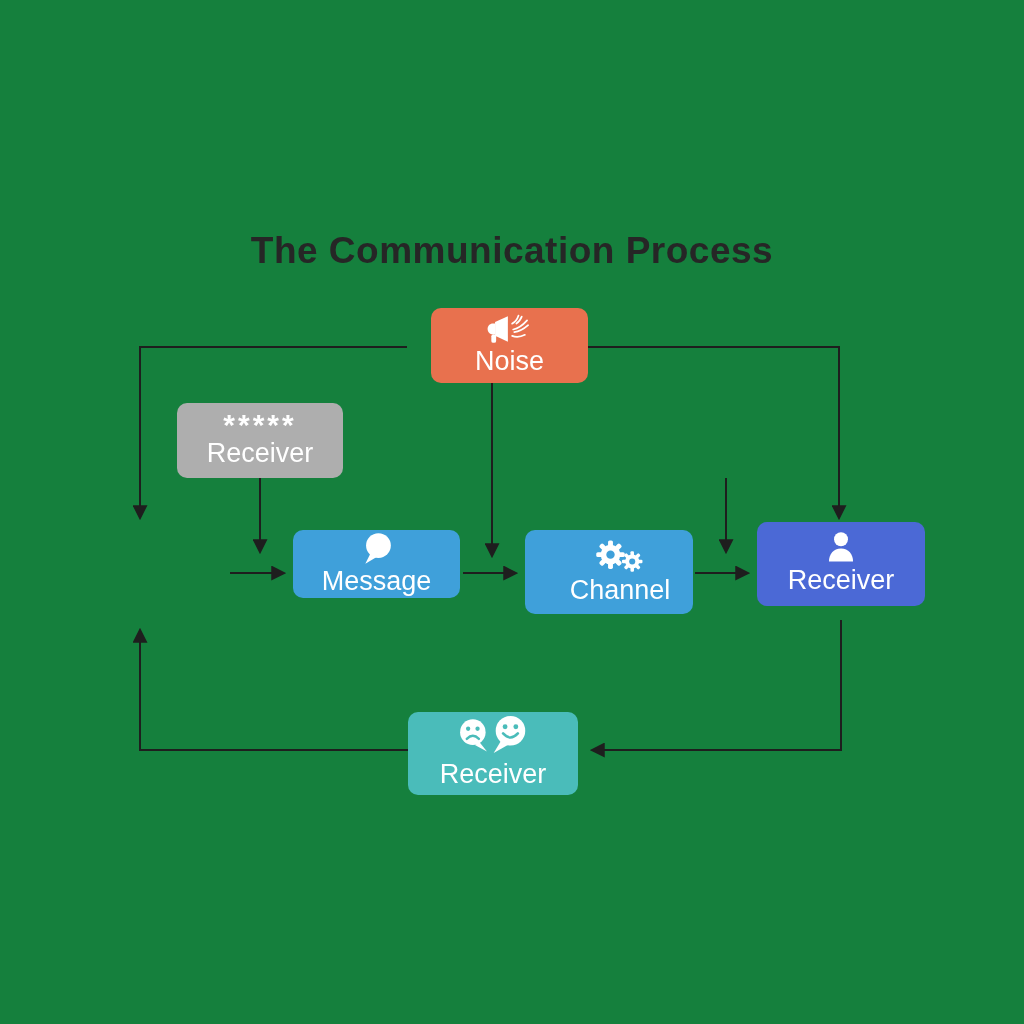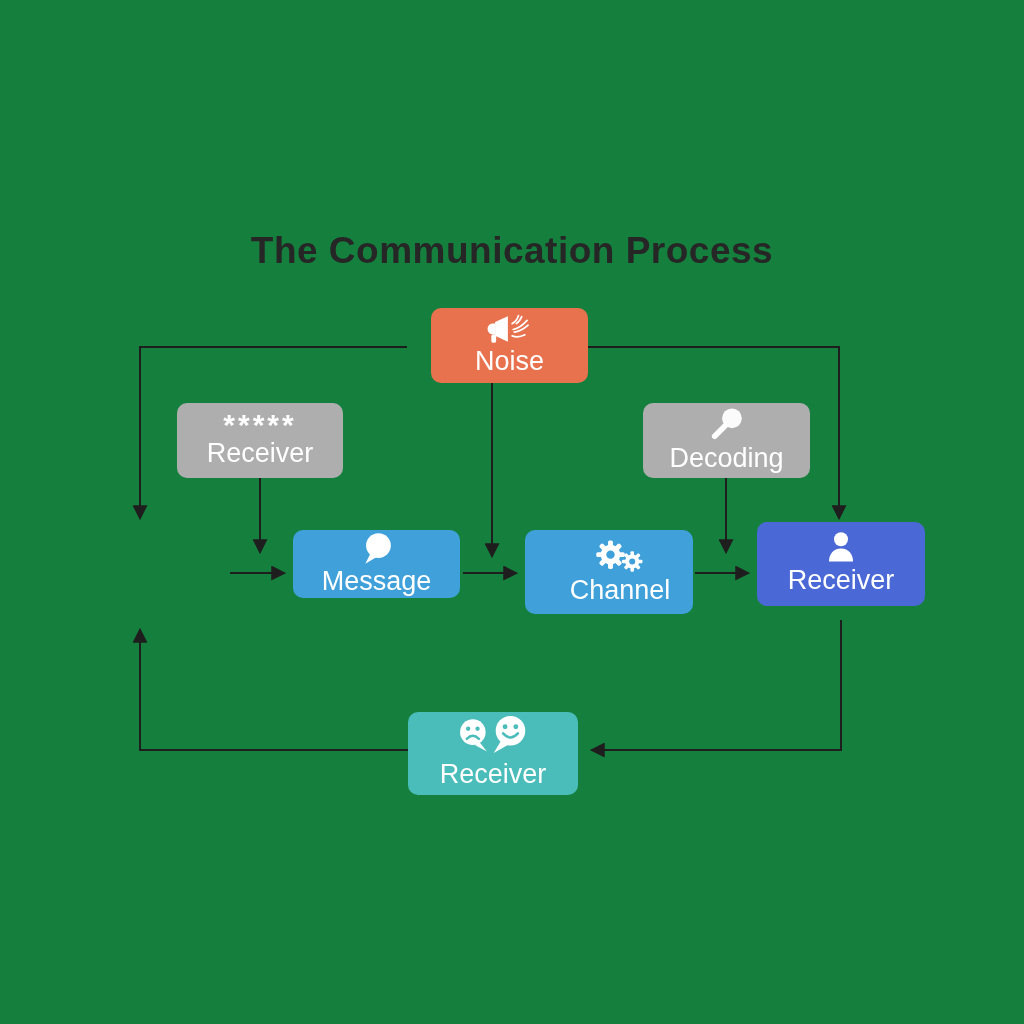--- a/index.html
+++ b/index.html
@@ -72,29 +72,20 @@
       </svg>
     </span>
     <span class="label">Noise</span>
   </div>
 
   <div class="node c-gray pos-encoding">
     <span class="icon asterisks">*****</span>
     <span class="label">Receiver</span>
   </div>
 
-  <div class="node c-gray pos-decoding">
-    <span class="icon">
-      <svg viewBox="0 0 32 30" width="40" height="37">
-        <circle cx="20" cy="10" r="8" fill="#ffffff" opacity="0.95"></circle>
-        <path d="M14.5 16 L6 24.5" stroke="#ffffff" stroke-width="4.5" stroke-linecap="round"></path>
-      </svg>
-    </span>
-    <span class="label">Decoding</span>
-  </div>
 
 
   <div class="node c-sky pos-message">
     <span class="icon">
       <svg viewBox="0 0 26 24" width="38" height="35">
         <circle cx="14" cy="10" r="8.5" fill="#ffffff"></circle>
         <path d="M8.5 15.5 L5 22.5 L12.5 18 Z" fill="#ffffff"></path>
       </svg>
     </span>
     <span class="label">Message</span>

